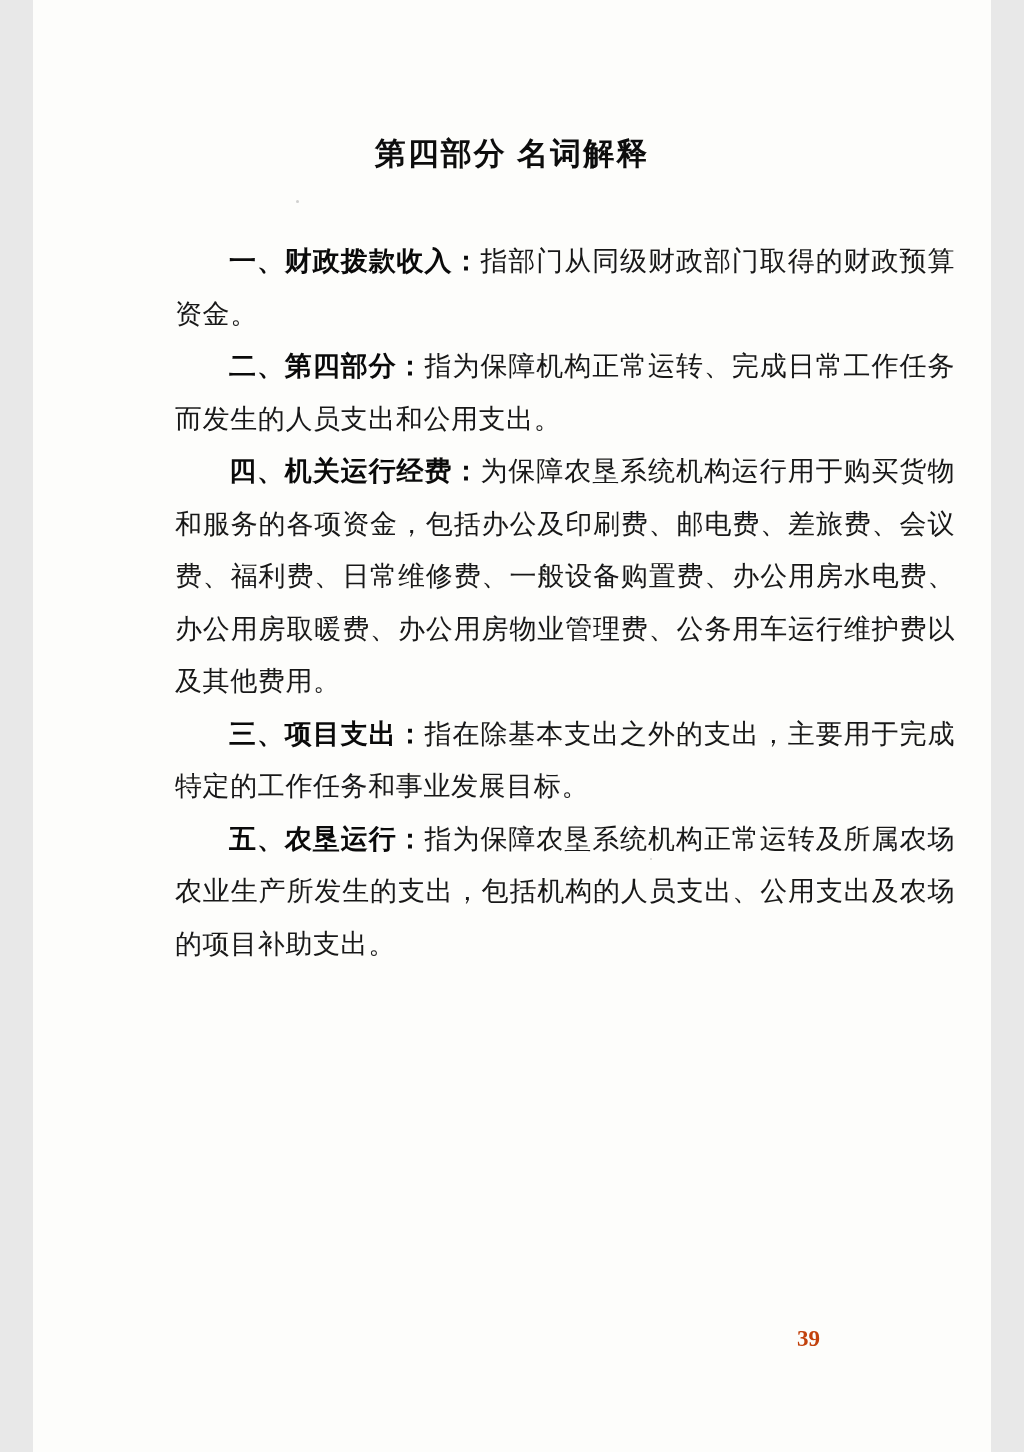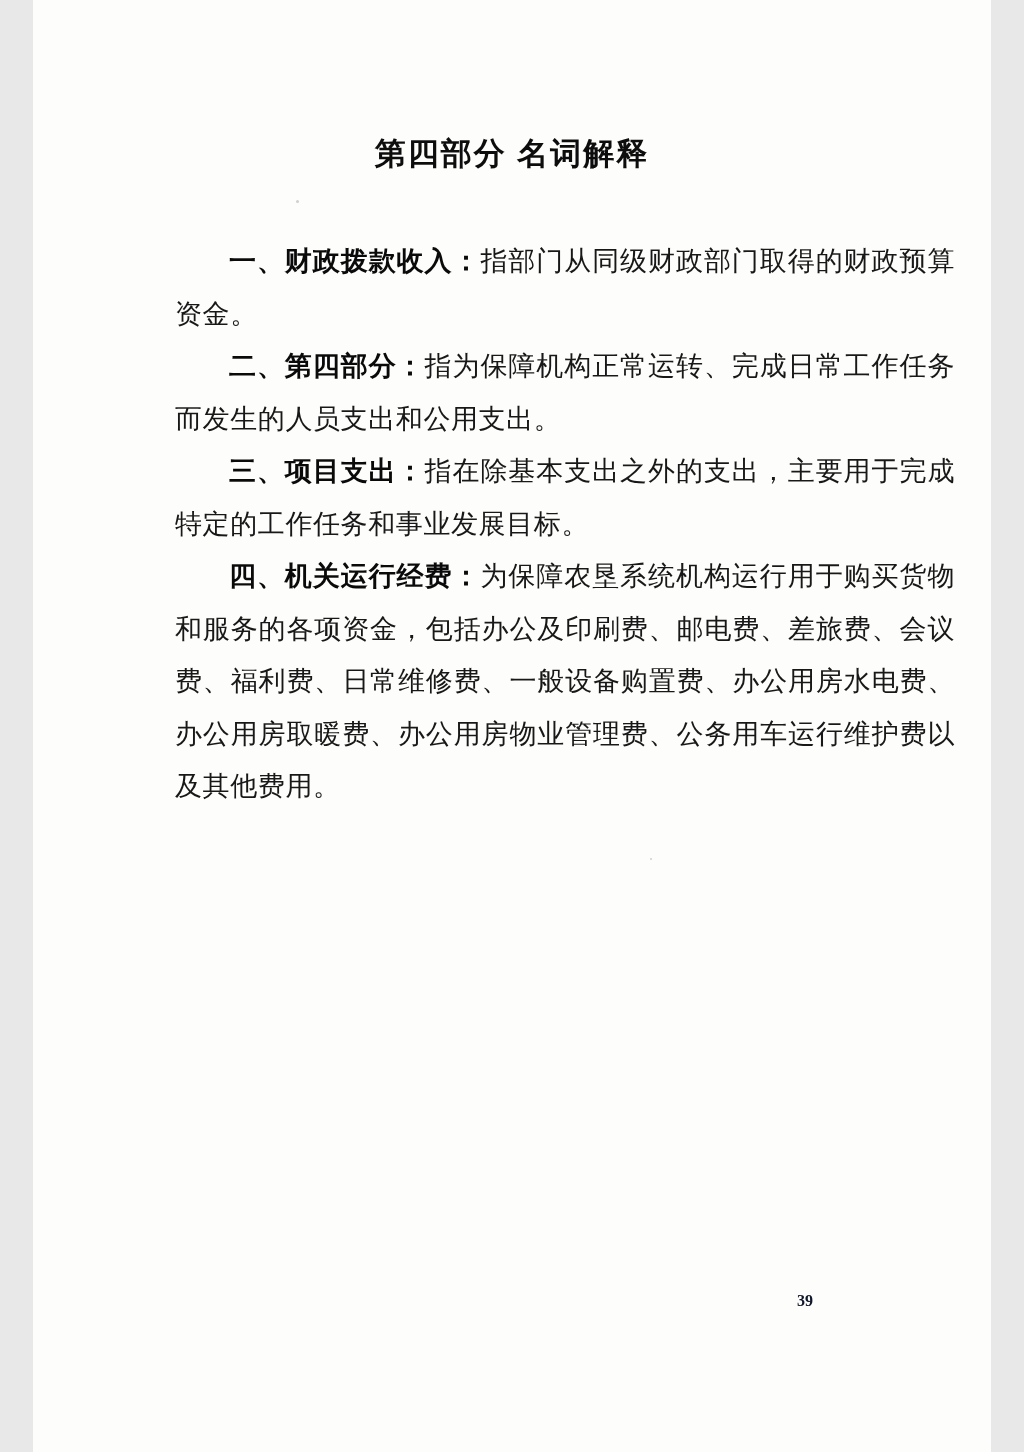--- a/index.html
+++ b/index.html
@@ -50,26 +50,26 @@
     font-family: "Liberation Sans", sans-serif;
     font-weight: 700;
     color: #0a0a0a;
   }
   .definition {
     font-weight: 400;
     color: #181818;
   }
   .page-number {
     position: absolute;
-    top: 1292px;
+    top: 1326px;
     left: 764px;
     font-family: "Liberation Serif", serif;
     font-weight: 600;
-    font-size: 16px;
-    color: #0f172a;
+    font-size: 23px;
+    color: #c2410c;
   }
   .speckle {
     position: absolute;
     border-radius: 50%;
     background: #9a9a9a;
     opacity: 0.45;
   }
   .speckle.s1 { left: 263px; top: 200px; width: 3px; height: 3px; }
   .speckle.s2 { left: 409px; top: 519px; width: 3px; height: 2px; }
   .speckle.s3 { left: 617px; top: 858px; width: 2px; height: 2px; }
@@ -78,24 +78,25 @@
 <body>
 
 <div class="page">
   <h1 class="doc-title">第四部分 名词解释</h1>
 
   <div class="doc-body" id="paragraphs">
   <p class="para"><span class="term">一、财政拨款收入：</span><span class="definition">指部门从同级财政部门取得的财政预算资金。</span></p>
 
   <p class="para"><span class="term">二、第四部分：</span><span class="definition">指为保障机构正常运转、完成日常工作任务而发生的人员支出和公用支出。</span></p>
 
+  <p class="para"><span class="term">四、机关运行经费：</span><span class="definition">为保障农垦系统机构运行用于购买货物和服务的各项资金，包括办公及印刷费、邮电费、差旅费、会议费、福利费、日常维修费、一般设备购置费、办公用房水电费、办公用房取暖费、办公用房物业管理费、公务用车运行维护费以及其他费用。</span></p>
+
   <p class="para"><span class="term">三、项目支出：</span><span class="definition">指在除基本支出之外的支出，主要用于完成特定的工作任务和事业发展目标。</span></p>
 
-  <p class="para"><span class="term">四、机关运行经费：</span><span class="definition">为保障农垦系统机构运行用于购买货物和服务的各项资金，包括办公及印刷费、邮电费、差旅费、会议费、福利费、日常维修费、一般设备购置费、办公用房水电费、办公用房取暖费、办公用房物业管理费、公务用车运行维护费以及其他费用。</span></p>
-
+  <p class="para"><span class="term">五、农垦运行：</span><span class="definition">指为保障农垦系统机构正常运转及所属农场农业生产所发生的支出，包括机构的人员支出、公用支出及农场的项目补助支出。</span></p>
 </div>
 
   <div class="page-number">39</div>
 
   <div class="speckle s1"></div>
   <div class="speckle s2"></div>
   <div class="speckle s3"></div>
 </div>
 
 </body></html>

